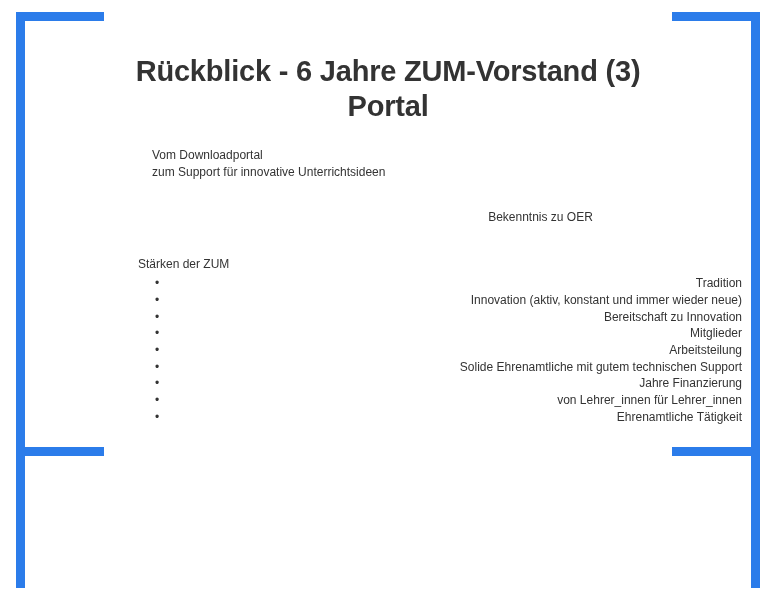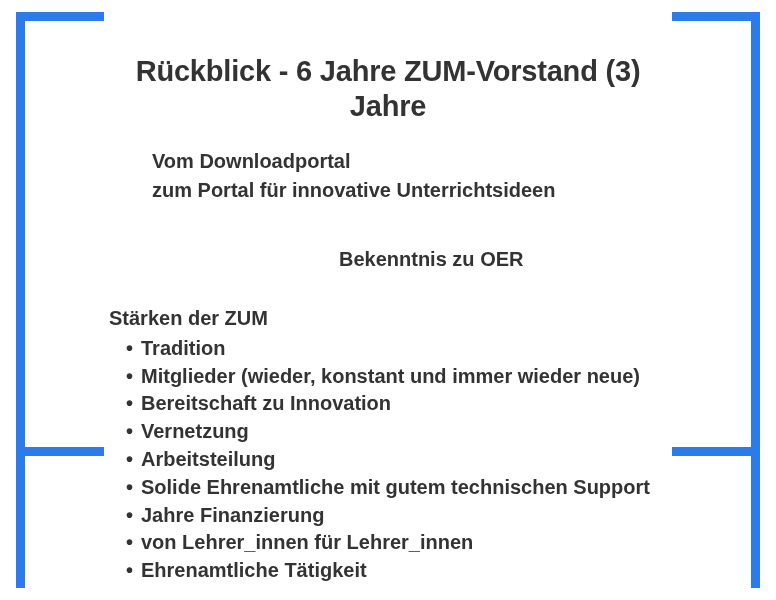--- a/index.html
+++ b/index.html
@@ -50,54 +50,55 @@
     line-height: 1.22;
     color: #333333;
     letter-spacing: -0.2px;
   }
   .title .line2 {
     display: block;
   }
 
   .body-block {
     margin-top: 22px;
-    font-size: 20px;
+    font-size: 12px;
     line-height: 1.45;
     color: #333333;
-    font-weight: bold;
   }
 
   .para-1 {
     margin-left: 118px;
   }
   .para-1 div { white-space: nowrap; }
 
   .para-2 {
-    margin-top: 40px;
+    margin-top: 27px;
     margin-left: 305px;
+    text-align: center;
   }
   .para-2 div { white-space: nowrap; }
 
   .strengths {
     margin-top: 30px;
-    margin-left: 75px;
+    margin-left: 104px;
   }
   .strengths-heading {
     margin-bottom: 2px;
   }
   .bullet-list {
     list-style: none;
     margin: 0;
     padding: 0;
   }
   .bullet-list li {
     position: relative;
     padding-left: 32px;
     line-height: 1.39;
     white-space: nowrap;
+    text-align: right;
   }
   .bullet-list li::before {
     content: "\2022";
     position: absolute;
     left: 17px;
     top: 0;
   }
 </style>
 </head>
 <body>
@@ -108,41 +109,41 @@
   <div class="frame-piece frame-top-right-h"></div>
   <div class="frame-piece frame-bot-left-h"></div>
   <div class="frame-piece frame-bot-right-h"></div>
   <div class="frame-piece frame-left-v"></div>
   <div class="frame-piece frame-right-v"></div>
 
   <div class="content">
 
     <h1 class="title">
       <span>Rückblick - 6 Jahre ZUM-Vorstand (3)</span>
-      <span class="line2">Jahre</span>
+      <span class="line2">Portal</span>
     </h1>
 
     <div class="body-block">
 
       <div class="para-1">
         <div>Vom Downloadportal</div>
-        <div>zum Portal für innovative Unterrichtsideen</div>
+        <div>zum Support für innovative Unterrichtsideen</div>
       </div>
 
       <div class="para-2">
         <div>Bekenntnis zu OER</div>
       </div>
 
       <div class="strengths">
         <div class="strengths-heading">Stärken der ZUM</div>
         <ul class="bullet-list">
           <li>Tradition</li>
-          <li>Mitglieder (wieder, konstant und immer wieder neue)</li>
+          <li>Innovation (aktiv, konstant und immer wieder neue)</li>
           <li>Bereitschaft zu Innovation</li>
-          <li>Vernetzung</li>
+          <li>Mitglieder</li>
           <li>Arbeitsteilung</li>
           <li>Solide Ehrenamtliche mit gutem technischen Support</li>
           <li>Jahre Finanzierung</li>
           <li>von Lehrer_innen für Lehrer_innen</li>
           <li>Ehrenamtliche Tätigkeit</li>
         </ul>
       </div>
 
     </div>
   </div>

